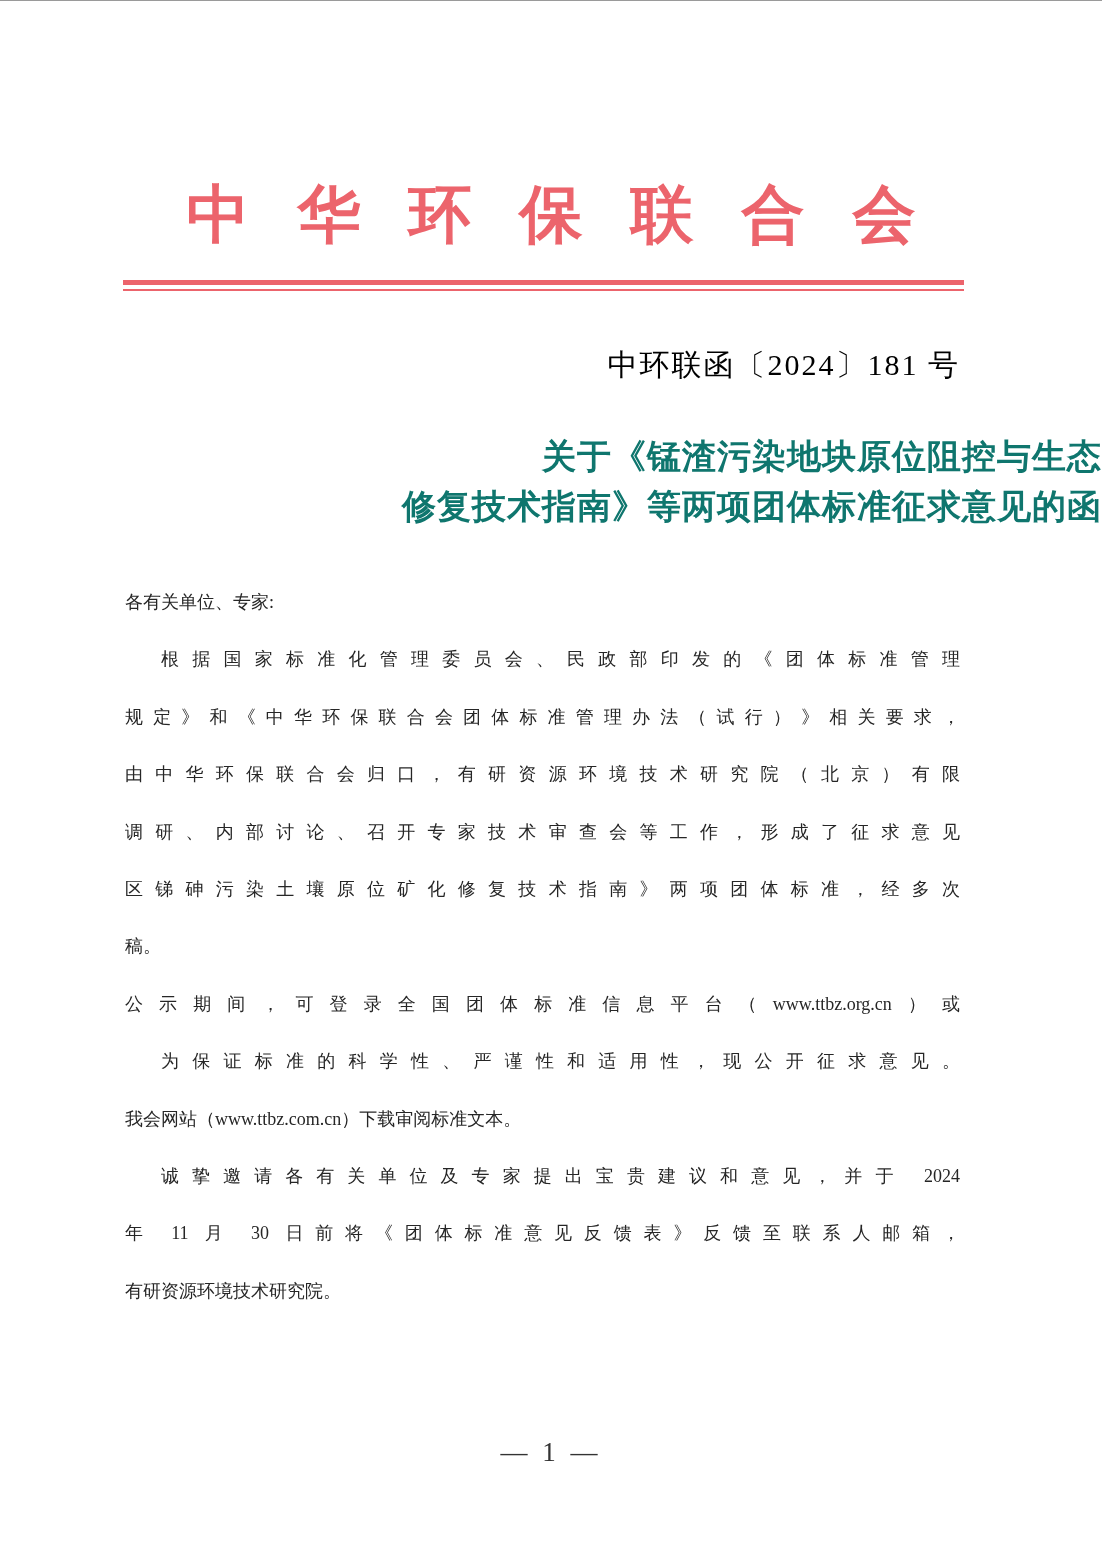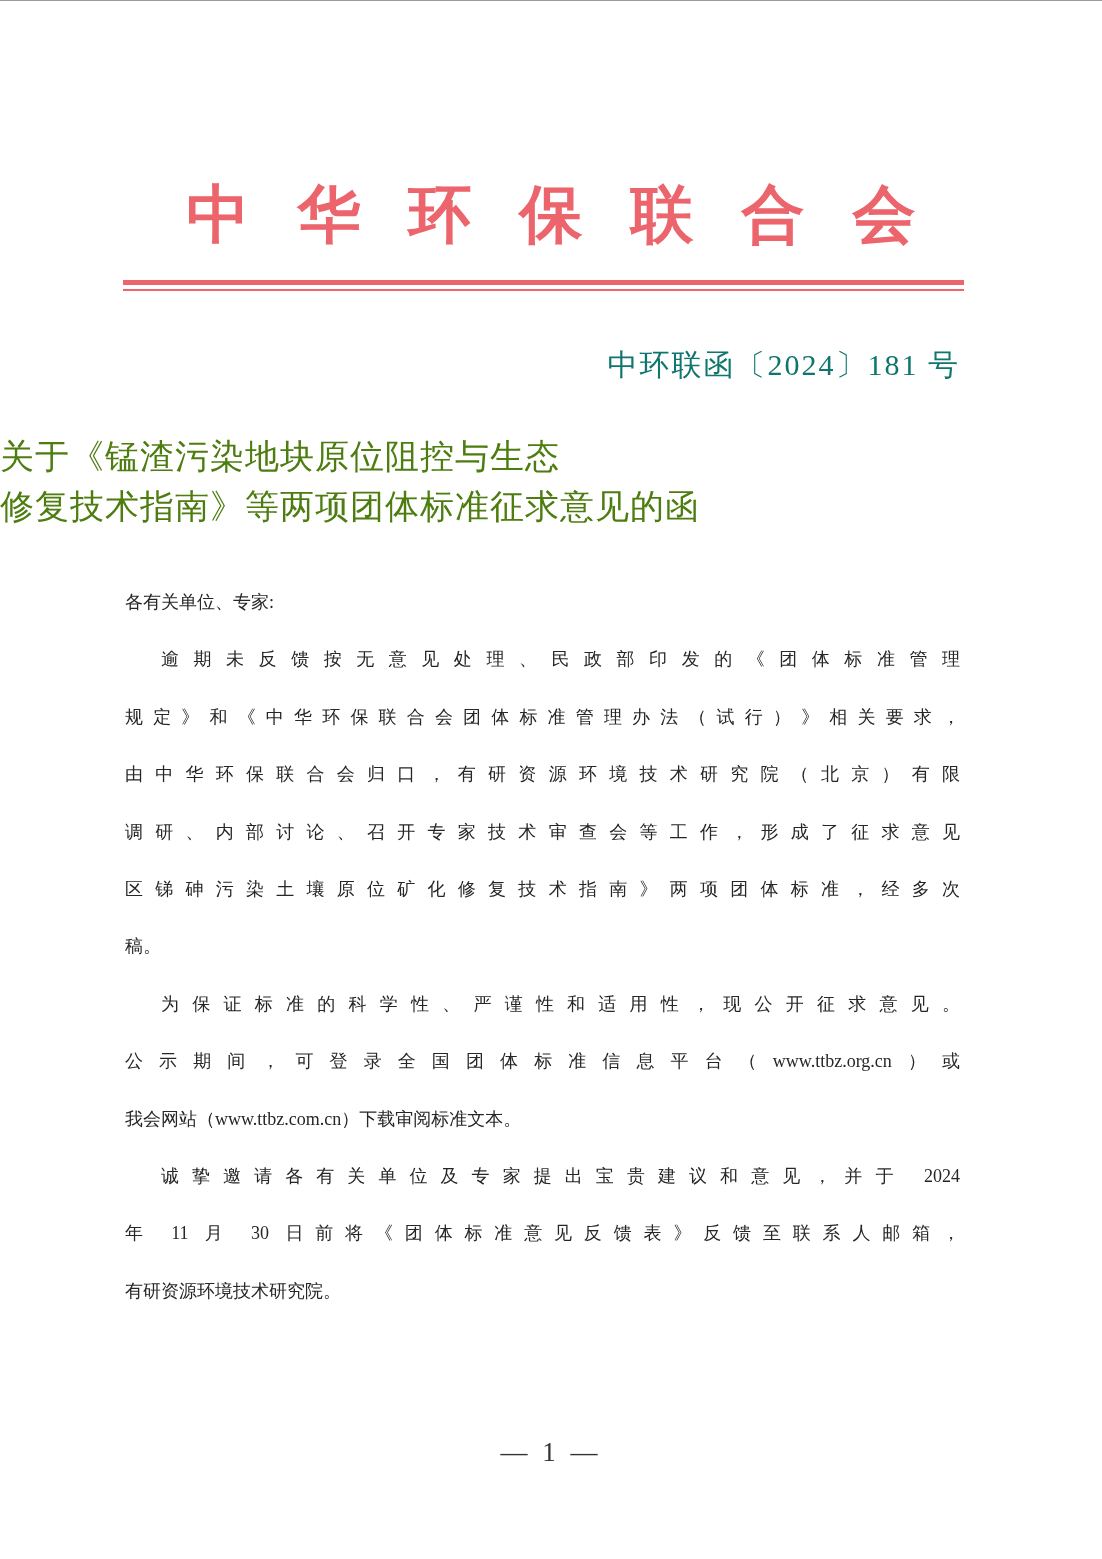--- a/index.html
+++ b/index.html
@@ -39,36 +39,36 @@
       width: 841px;
     }
     .rule-thick { height: 5px; background: var(--brand-red, #ec646c); }
     .rule-thin  { height: 2px; background: var(--brand-red, #ec646c); margin-top: 4px; }
     
     .doc-number {
       position: absolute;
       top: 344px;
       right: 142px;
       font-size: 30px;
-      color: #0f766e;
+      color: #000000;
       letter-spacing: 2px;
       white-space: nowrap;
       text-align: right;
     }
     
     .title {
       position: absolute;
       top: 431px;
       left: 0;
       right: 0;
       margin: 0;
-      text-align: left;
+      text-align: right;
       font-size: 34px;
-      font-weight: normal;
-      color: #4d7c0f;
+      font-weight: bold;
+      color: #0f766e;
       line-height: 50px;
       letter-spacing: 1px;
     }
     .title-line { display: block; }
     
     .letter-body {
       position: absolute;
       top: 573px;
       left: 125px;
       width: 835px;
@@ -111,28 +111,28 @@
 
   <div class="doc-number">中环联函〔2024〕181 号</div>
 
   <h1 class="title">
     <span class="title-line">关于《锰渣污染地块原位阻控与生态</span>
     <span class="title-line">修复技术指南》等两项团体标准征求意见的函</span>
   </h1>
 
   <div class="letter-body">
     <div class="line">各有关单位、专家:</div>
-    <div class="line indent fill">逾期未反馈按无意见处理、民政部印发的《团体标准管理</div>
+    <div class="line indent fill">根据国家标准化管理委员会、民政部印发的《团体标准管理</div>
     <div class="line fill">规定》和《中华环保联合会团体标准管理办法（试行）》相关要求，</div>
     <div class="line fill">由中华环保联合会归口，有研资源环境技术研究院（北京）有限</div>
     <div class="line fill">调研、内部讨论、召开专家技术审查会等工作，形成了征求意见</div>
     <div class="line fill">区锑砷污染土壤原位矿化修复技术指南》两项团体标准，经多次</div>
     <div class="line">稿。</div>
+    <div class="line fill">公示期间，可登录全国团体标准信息平台（www.ttbz.org.cn）或</div>
     <div class="line indent fill">为保证标准的科学性、严谨性和适用性，现公开征求意见。</div>
-    <div class="line fill">公示期间，可登录全国团体标准信息平台（www.ttbz.org.cn）或</div>
     <div class="line">我会网站（www.ttbz.com.cn）下载审阅标准文本。</div>
     <div class="line indent fill">诚挚邀请各有关单位及专家提出宝贵建议和意见，并于 2024</div>
     <div class="line fill">年 11 月 30 日前将《团体标准意见反馈表》反馈至联系人邮箱，</div>
     <div class="line">有研资源环境技术研究院。</div>
   </div>
 
   <div class="footer">— 1 —</div>
 
 </div>
 

